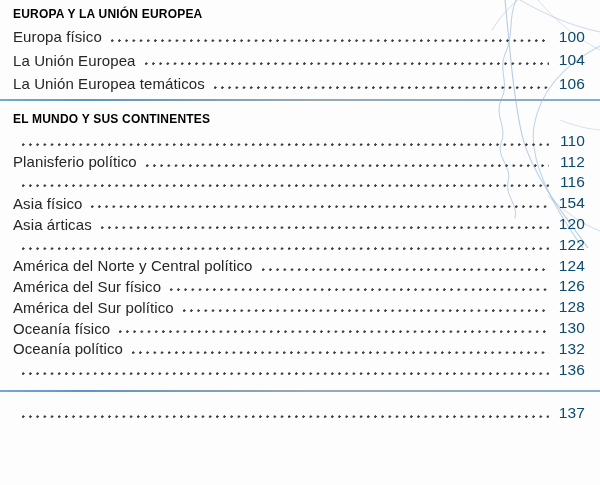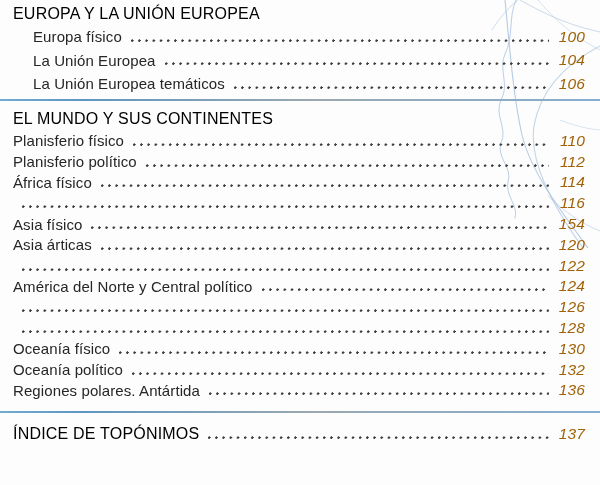--- a/index.html
+++ b/index.html
@@ -31,47 +31,46 @@
     z-index:1;
     padding:3px 15px 0 13px;
   }
   .row{
     display:flex;
     align-items:center;
     font-size:15px;
     letter-spacing:0.1px;
     white-space:nowrap;
   }
-  .toc-section.roomy .rows .row{height:23.5px;margin-left:20px;}
+  .toc-section.roomy .rows .row{height:23.5px;}
   section.toc-section:nth-of-type(2) .rows .row{height:20.8px;}
   .title-row{height:21px;margin-bottom:1px;}
   section.toc-section:nth-of-type(3) .title-row{height:24px;}
   .section-title{
-    font-weight:normal;
-    font-size:16px;
+    font-weight:bold;
+    font-size:12px;
     letter-spacing:0.2px;
     color:var(--heading-color);
   }
   .label{color:var(--text-color);}
   .dots{
     flex:1;
     height:4px;
     margin:0 6px 0 9px;
     position:relative;
     top:4px;
     background-image:radial-gradient(circle at 1.2px 1.6px, var(--dot-color) 1.05px, rgba(0,0,0,0) 1.4px);
     background-size:7.2px 4px;
     background-repeat:repeat-x;
   }
   .num{
     min-width:30px;
     text-align:right;
     font-size:15.5px;
-    color:#a16207;
-    font-style:italic;
+    color:#0c4a6e;
   }
   .divider{
     height:2px;
     margin:3px -15px 8px -13px;
     background:linear-gradient(90deg,
       var(--divider-blue) 0%,
       #5f96c0 14%,
       var(--divider-gray) 52%,
       #86add0 100%);
   }
@@ -119,36 +118,30 @@
 </div>
   </section>
 <div class="divider"></div>
   <section class="toc-section dense">
     <div class="row title-row">
       <span class="section-title">EL MUNDO Y SUS CONTINENTES</span>
 
     </div>
     <div class="rows">
   <div class="row">
-    <span class="label">Planisferio físico</span>
     <span class="dots"></span>
     <span class="num">110</span>
   </div>
 
   <div class="row">
     <span class="label">Planisferio político</span>
     <span class="dots"></span>
     <span class="num">112</span>
   </div>
 
-  <div class="row">
-    <span class="label">África físico</span>
-    <span class="dots"></span>
-    <span class="num">114</span>
-  </div>
 
   <div class="row">
     <span class="dots"></span>
     <span class="num">116</span>
   </div>
 
   <div class="row">
     <span class="label">Asia físico</span>
     <span class="dots"></span>
     <span class="num">154</span>
@@ -165,51 +158,51 @@
     <span class="num">122</span>
   </div>
 
   <div class="row">
     <span class="label">América del Norte y Central político</span>
     <span class="dots"></span>
     <span class="num">124</span>
   </div>
 
   <div class="row">
+    <span class="label">América del Sur físico</span>
     <span class="dots"></span>
     <span class="num">126</span>
   </div>
 
   <div class="row">
+    <span class="label">América del Sur político</span>
     <span class="dots"></span>
     <span class="num">128</span>
   </div>
 
   <div class="row">
     <span class="label">Oceanía físico</span>
     <span class="dots"></span>
     <span class="num">130</span>
   </div>
 
   <div class="row">
     <span class="label">Oceanía político</span>
     <span class="dots"></span>
     <span class="num">132</span>
   </div>
 
 
   <div class="row">
-    <span class="label">Regiones polares. Antártida</span>
     <span class="dots"></span>
     <span class="num">136</span>
   </div>
 </div>
   </section>
 <div class="divider"></div>
   <section class="toc-section dense">
     <div class="row title-row">
-      <span class="section-title">ÍNDICE DE TOPÓNIMOS</span>
       <span class="dots"></span>
       <span class="num">137</span>
     </div>
     <div class="rows"></div>
   </section>
 </div>
 
 </body></html>

